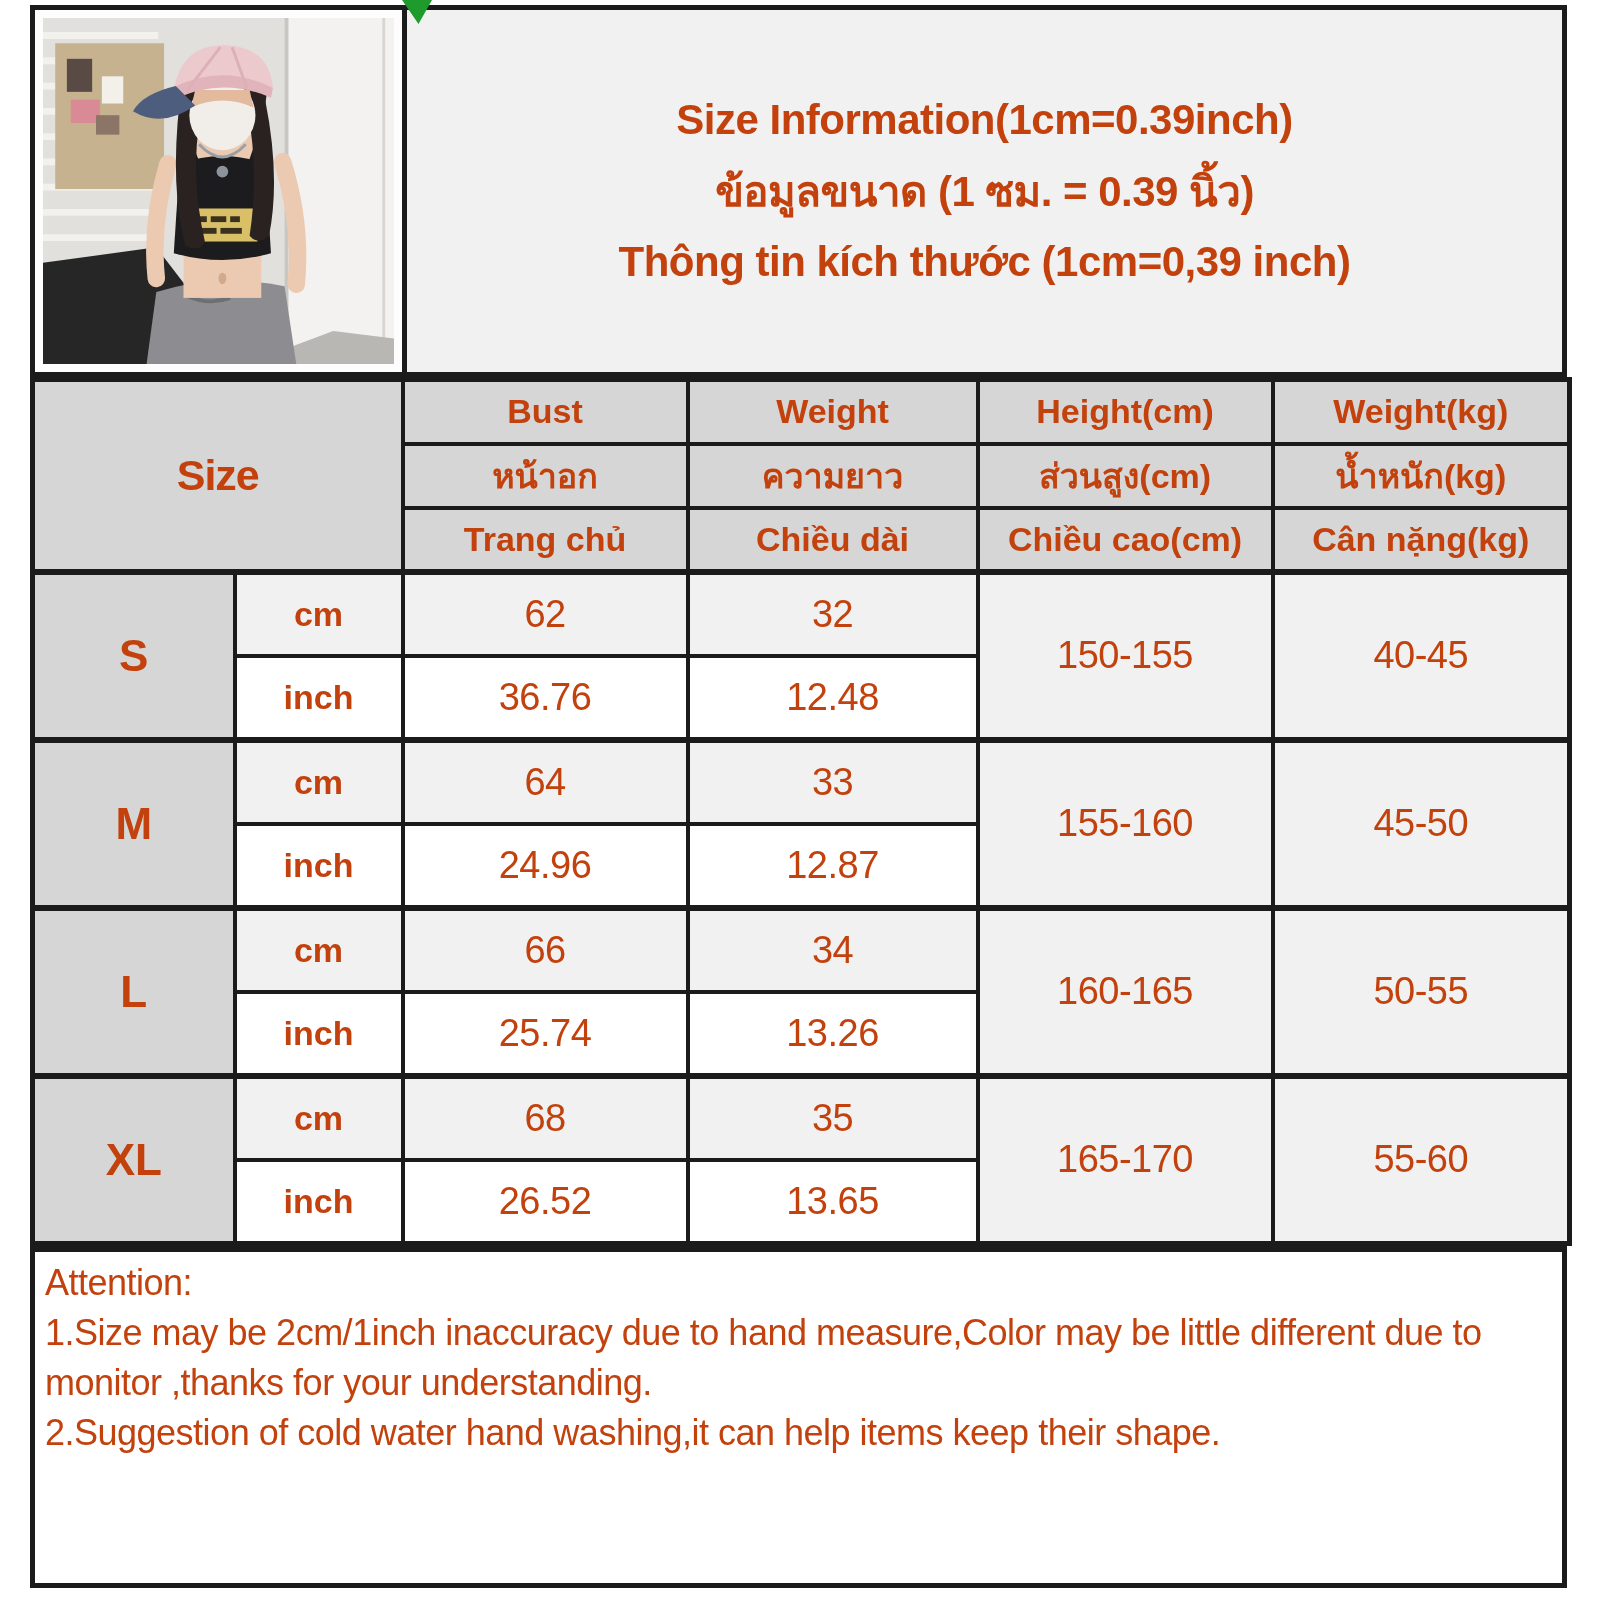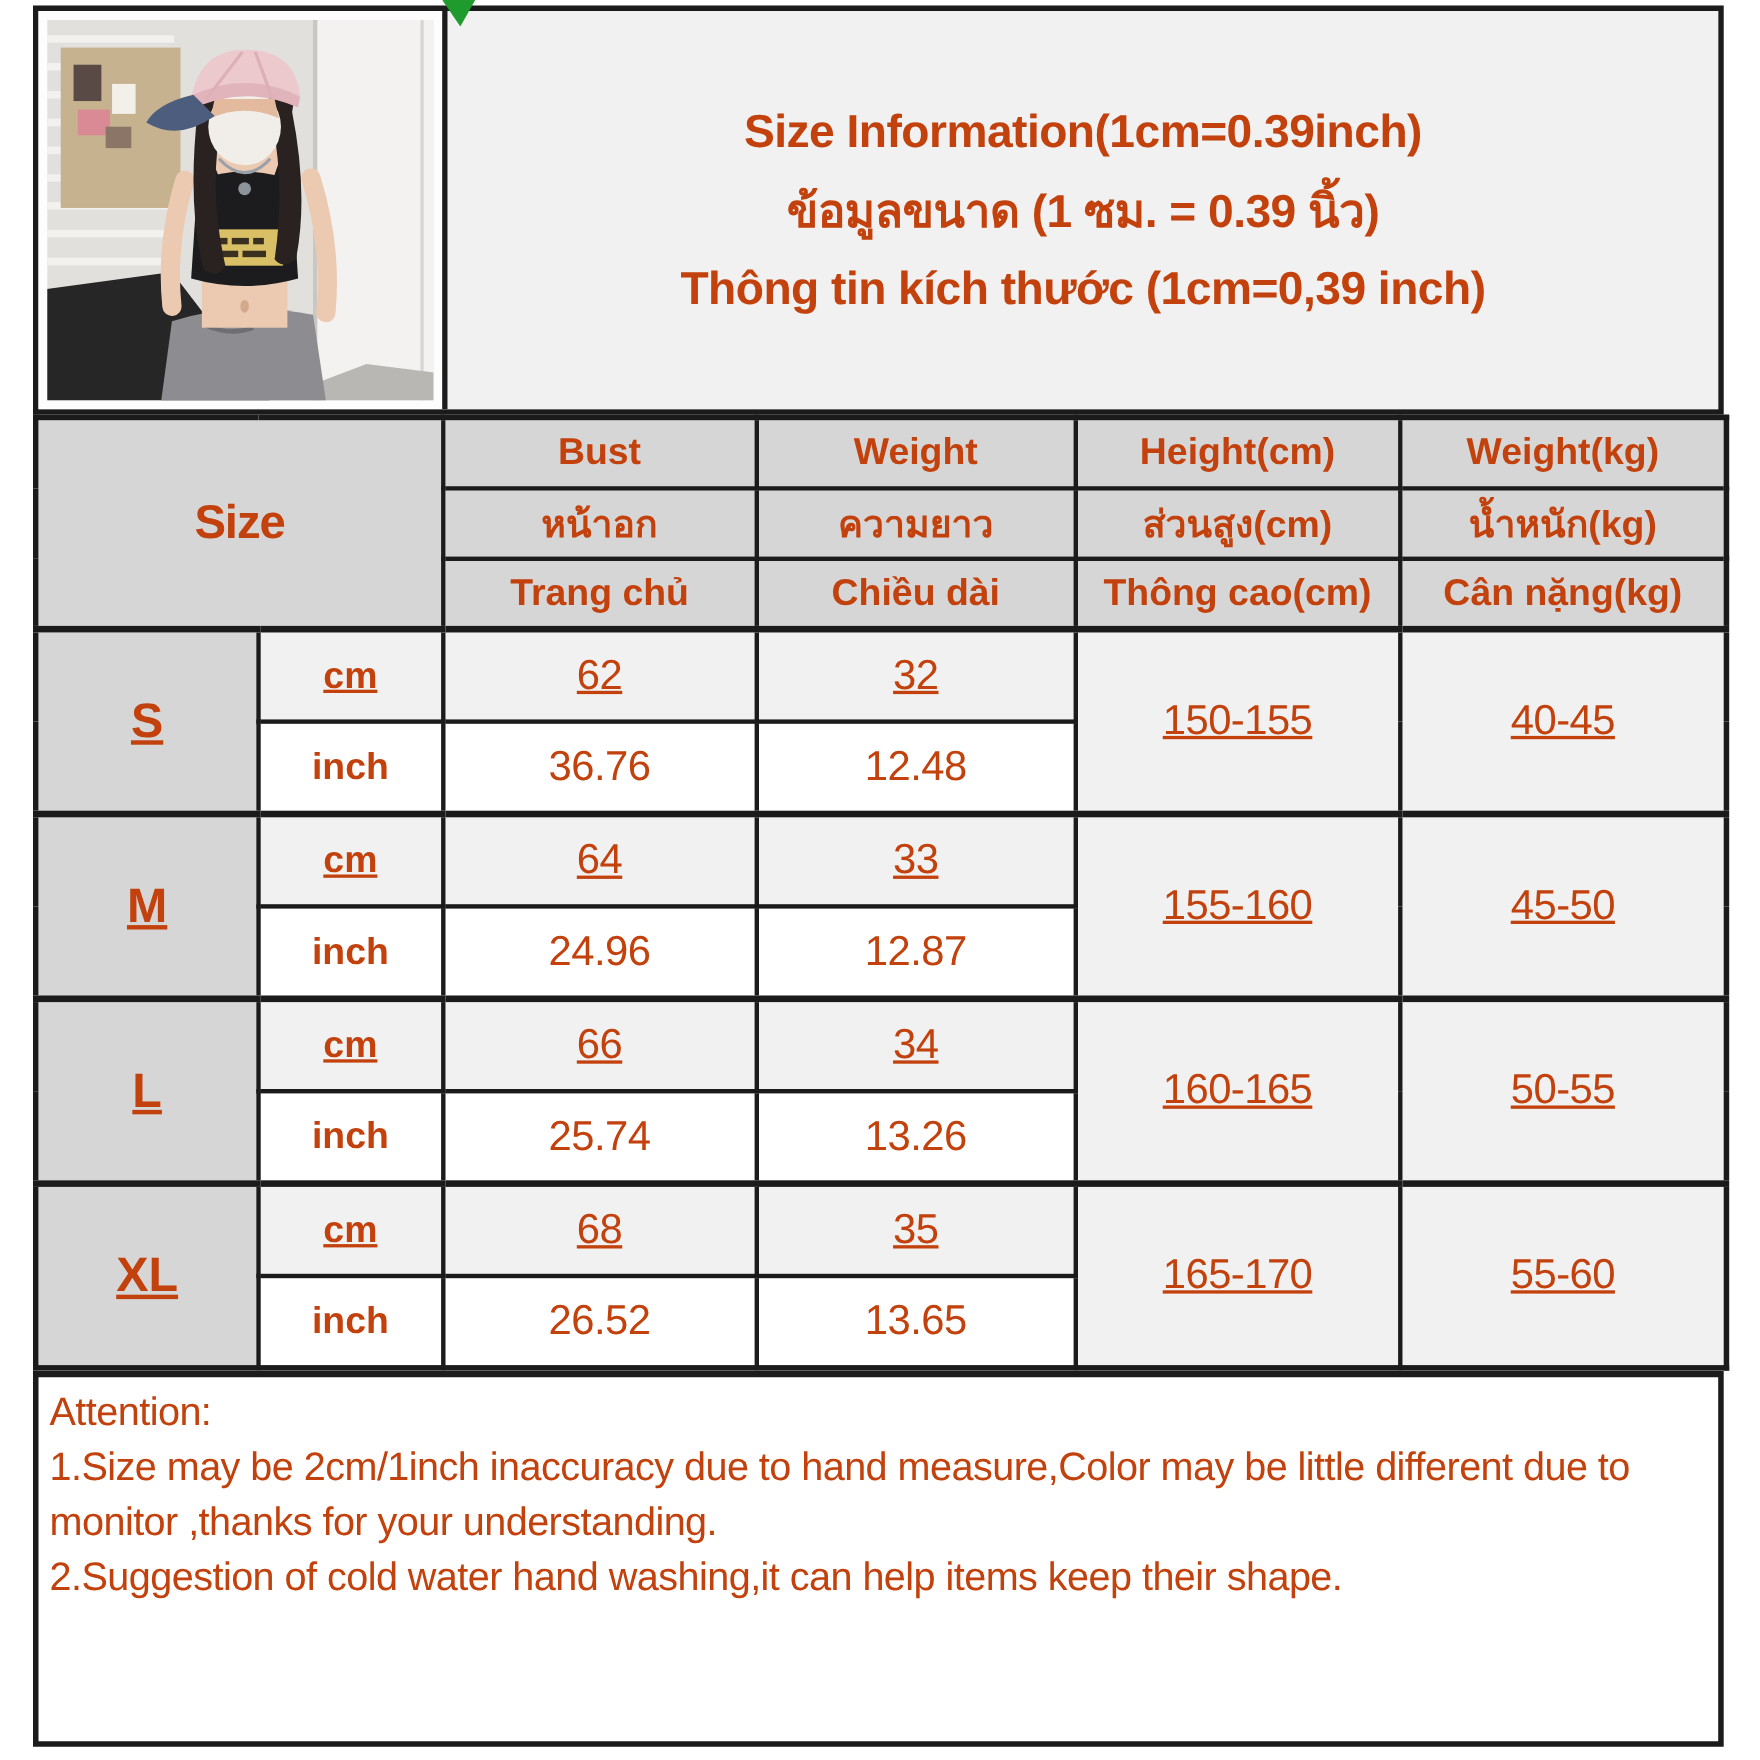--- a/index.html
+++ b/index.html
@@ -49,21 +49,21 @@
     border-collapse:collapse;
     table-layout:fixed;
     width:1537px;
     border:5px solid #1b1b1b;
   }
   .size-table td {
     border:4px solid #1b1b1b;
     text-align:center; vertical-align:middle;
     padding:0; overflow:hidden;
   }
-  .size-table tr.block-first td { border-top-width:6px;text-decoration:underline; }
+  .size-table tr.block-first td { border-top-width:6px; }
   .col-sizelabel { width:202px; }
   .col-unit      { width:168px; }
   .col-bust      { width:285px; }
   .col-length    { width:290px; }
   .col-height    { width:295px; }
   .col-weight    { width:297px; }
 
   .hdr-row td { background:#d6d6d6; font-weight:bold; font-size:34px; height:64px;margin-left:11px; }
   td.size-head { background:#d6d6d6; font-weight:bold; font-size:43px; letter-spacing:-1px; }
   td.size-label { background:#d6d6d6; font-weight:bold; font-size:44px; }
@@ -196,21 +196,21 @@
         <tr class="hdr-row">
           <td>หน้าอก</td>
           <td>ความยาว</td>
           <td>ส่วนสูง(cm)</td>
           <td>น้ำหนัก(kg)</td>
         </tr>
 
         <tr class="hdr-row">
           <td>Trang chủ</td>
           <td>Chiều dài</td>
-          <td>Thông cao(cm)</td>
+          <td>Chiều cao(cm)</td>
           <td>Cân nặng(kg)</td>
         </tr>
 
         <tr class="cm-row block-first">
           <td class="size-label" rowspan="2">S</td>
           <td class="unit-cell">cm</td>
           <td class="val-cell">62</td>
           <td class="val-cell">32</td>
           <td class="range-cell" rowspan="2">150-155</td>
           <td class="range-cell" rowspan="2">40-45</td>

